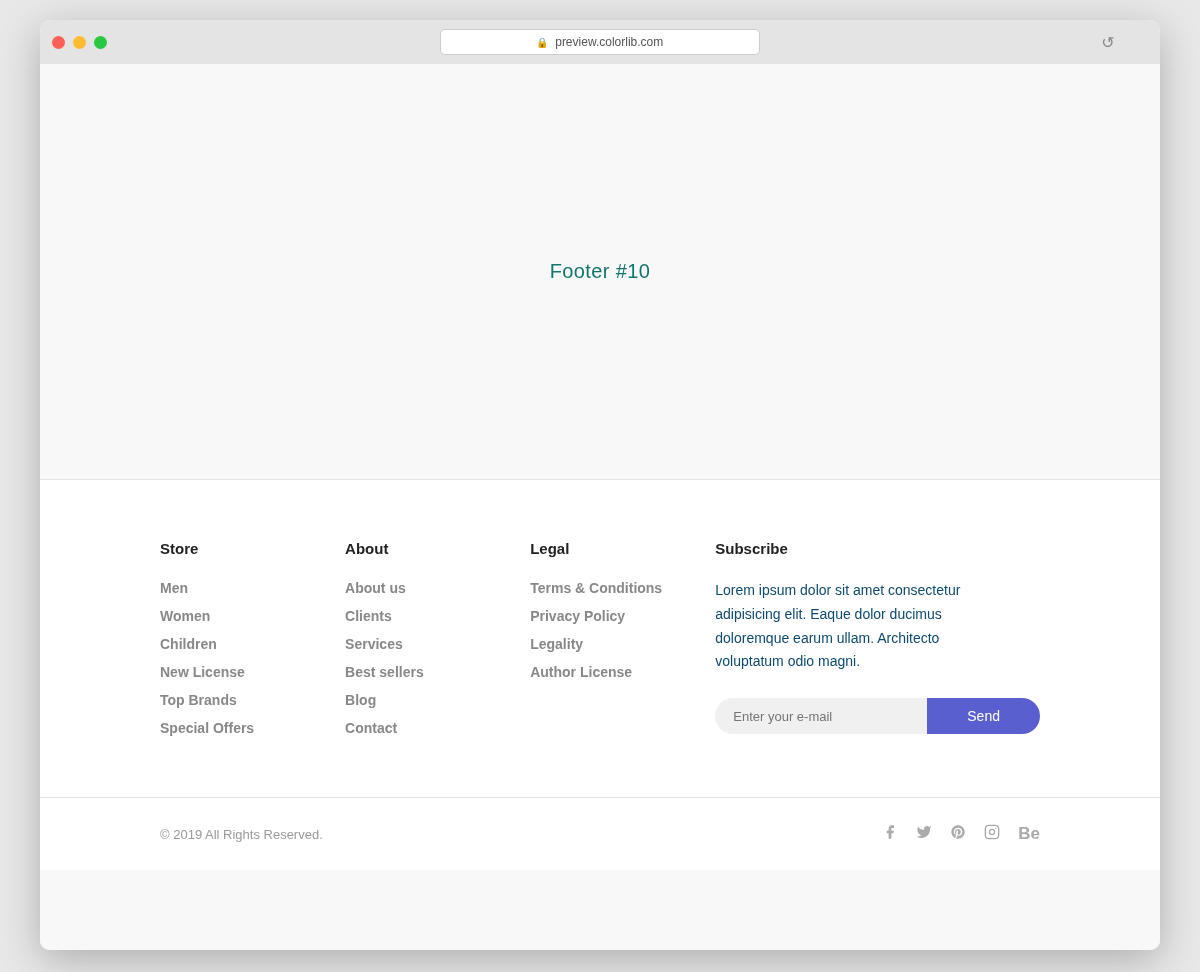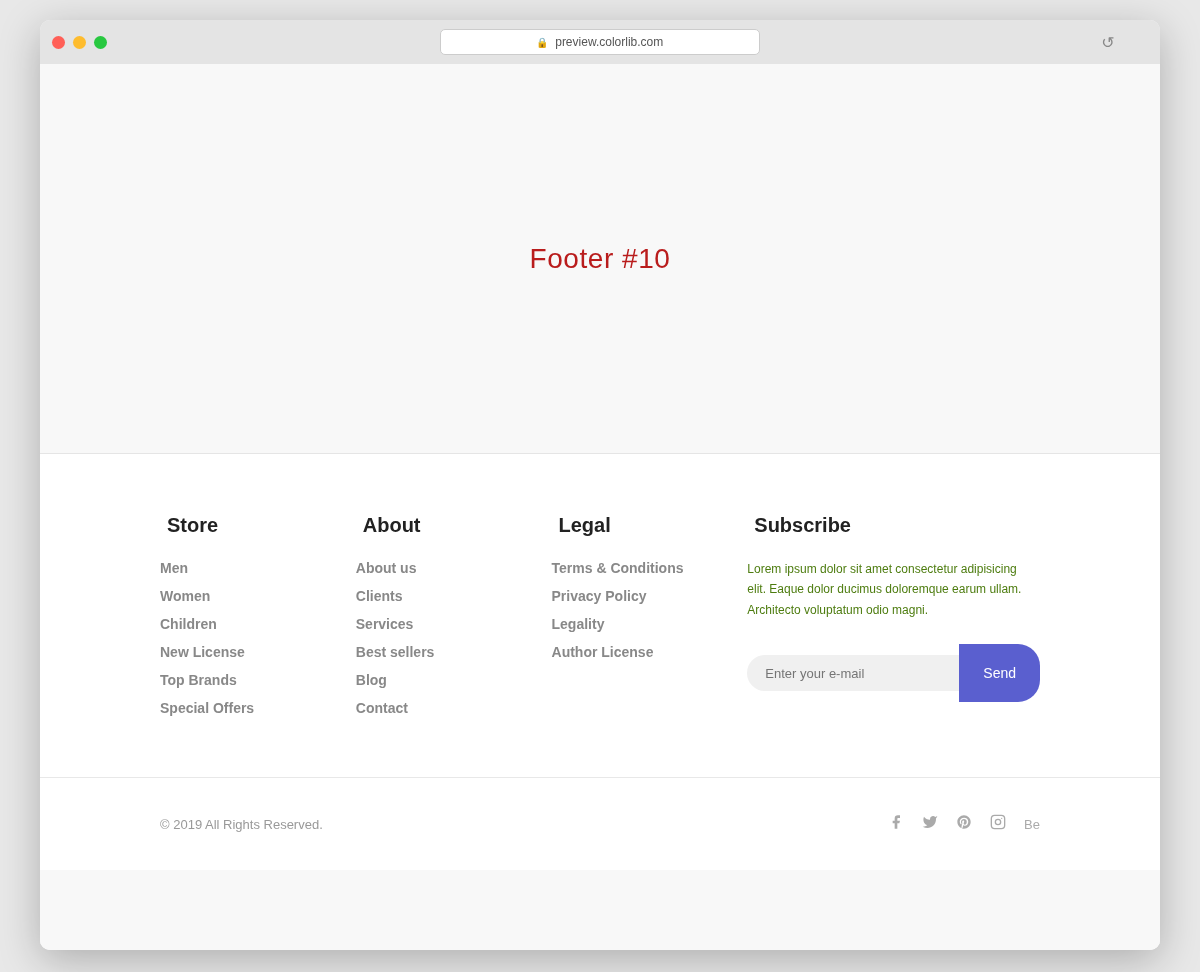--- a/index.html
+++ b/index.html
@@ -99,23 +99,23 @@
       background: #f8f8f8;
       flex: 1;
       display: flex;
       align-items: center;
       justify-content: center;
       min-height: 360px;
       border-bottom: 1px solid #e5e5e5;
     }
 
     .page-title {
-      font-size: 28px;
+      font-size: 20px;
       font-weight: 400;
-      color: #b91c1c;
+      color: #0f766e;
       letter-spacing: 0.02em;
     }
 
     
     .footer {
       background: #fff;
       padding: 60px 0 0 0;
     }
 
     .footer-columns {
@@ -123,25 +123,24 @@
       gap: 0;
       padding: 0 120px;
       padding-bottom: 50px;
     }
 
     .footer-col {
       flex: 1;
     }
 
     .footer-col-heading {
-      font-size: 20px;
+      font-size: 15px;
       font-weight: 600;
       color: #222;
       margin-bottom: 22px;
-      margin-left: 7px;
     }
 
     .footer-col ul {
       list-style: none;
       font-weight: bold;
     }
 
     .footer-col ul li {
       margin-bottom: 10px;
     }
@@ -152,22 +151,22 @@
       font-size: 14px;
       transition: color 0.2s;
     }
 
     
     .subscribe-col {
       flex: 1.3;
     }
 
     .subscribe-desc {
-      font-size: 12px;
-      color: #4d7c0f;
+      font-size: 14px;
+      color: #0c4a6e;
       line-height: 1.7;
       margin-bottom: 24px;
       max-width: 280px;
     }
 
     .subscribe-form {
       display: flex;
       align-items: center;
       gap: 0;
     }
@@ -178,36 +177,36 @@
       border: none;
       background: #f0f0f0;
       border-radius: 22px 0 0 22px;
       padding: 0 18px;
       font-size: 13px;
       color: #999;
       outline: none;
     }
 
     .subscribe-btn {
-      height: 58px;
+      height: 36px;
       background: #5a5fcf;
       color: #fff;
       border: none;
       border-radius: 0 22px 22px 0;
-      padding: 0 24px;
+      padding: 0 40px;
       font-size: 14px;
       font-weight: 500;
       cursor: pointer;
       transition: background 0.2s;
     }
 
     
     .footer-bottom {
       border-top: 1px solid #e8e8e8;
-      padding: 36px 120px;
+      padding: 26px 120px;
       display: flex;
       align-items: center;
       justify-content: space-between;
     }
 
     .copyright {
       font-size: 13px;
       color: #999;
     }
 
@@ -337,21 +336,21 @@
           </a>
           <a href="#" class="social-link">
             <span class="social-icon">
               <svg viewBox="0 0 24 24" xmlns="http://www.w3.org/2000/svg">
                 <rect x="2" y="2" width="20" height="20" rx="5" ry="5" fill="none" stroke="#aaa" stroke-width="2"></rect>
                 <circle cx="12" cy="12" r="4" fill="none" stroke="#aaa" stroke-width="2"></circle>
                 <circle cx="17.5" cy="6.5" r="1" fill="#aaa"></circle>
               </svg>
             </span>
           </a>
-          <a href="#" class="social-link" style="font-size:13px; font-weight:400; color:#aaa; text-decoration:none;">
+          <a href="#" class="social-link" style="font-size:17px; font-weight:700; color:#aaa; text-decoration:none;">
             <span>Be</span>
           </a>
         </div>
       </div>
     </div>
 
     <div class="bottom-space"></div>
 
   </div>
 </div>

